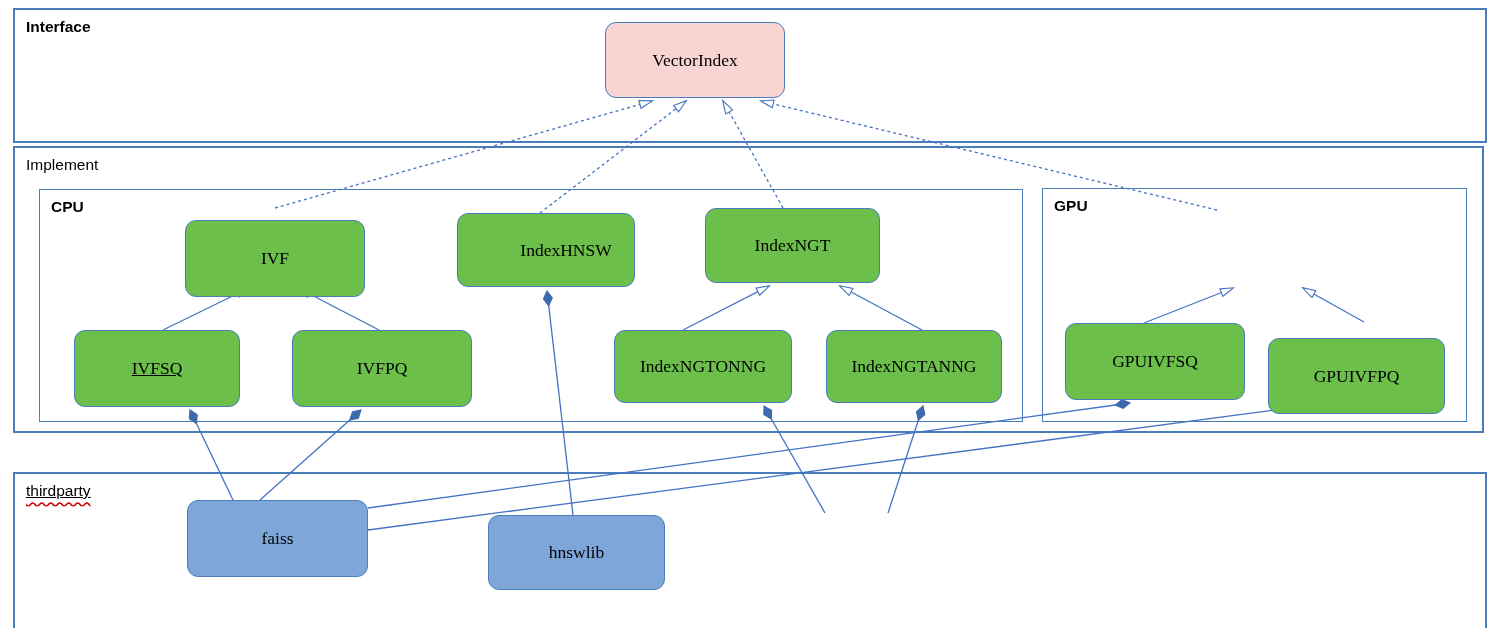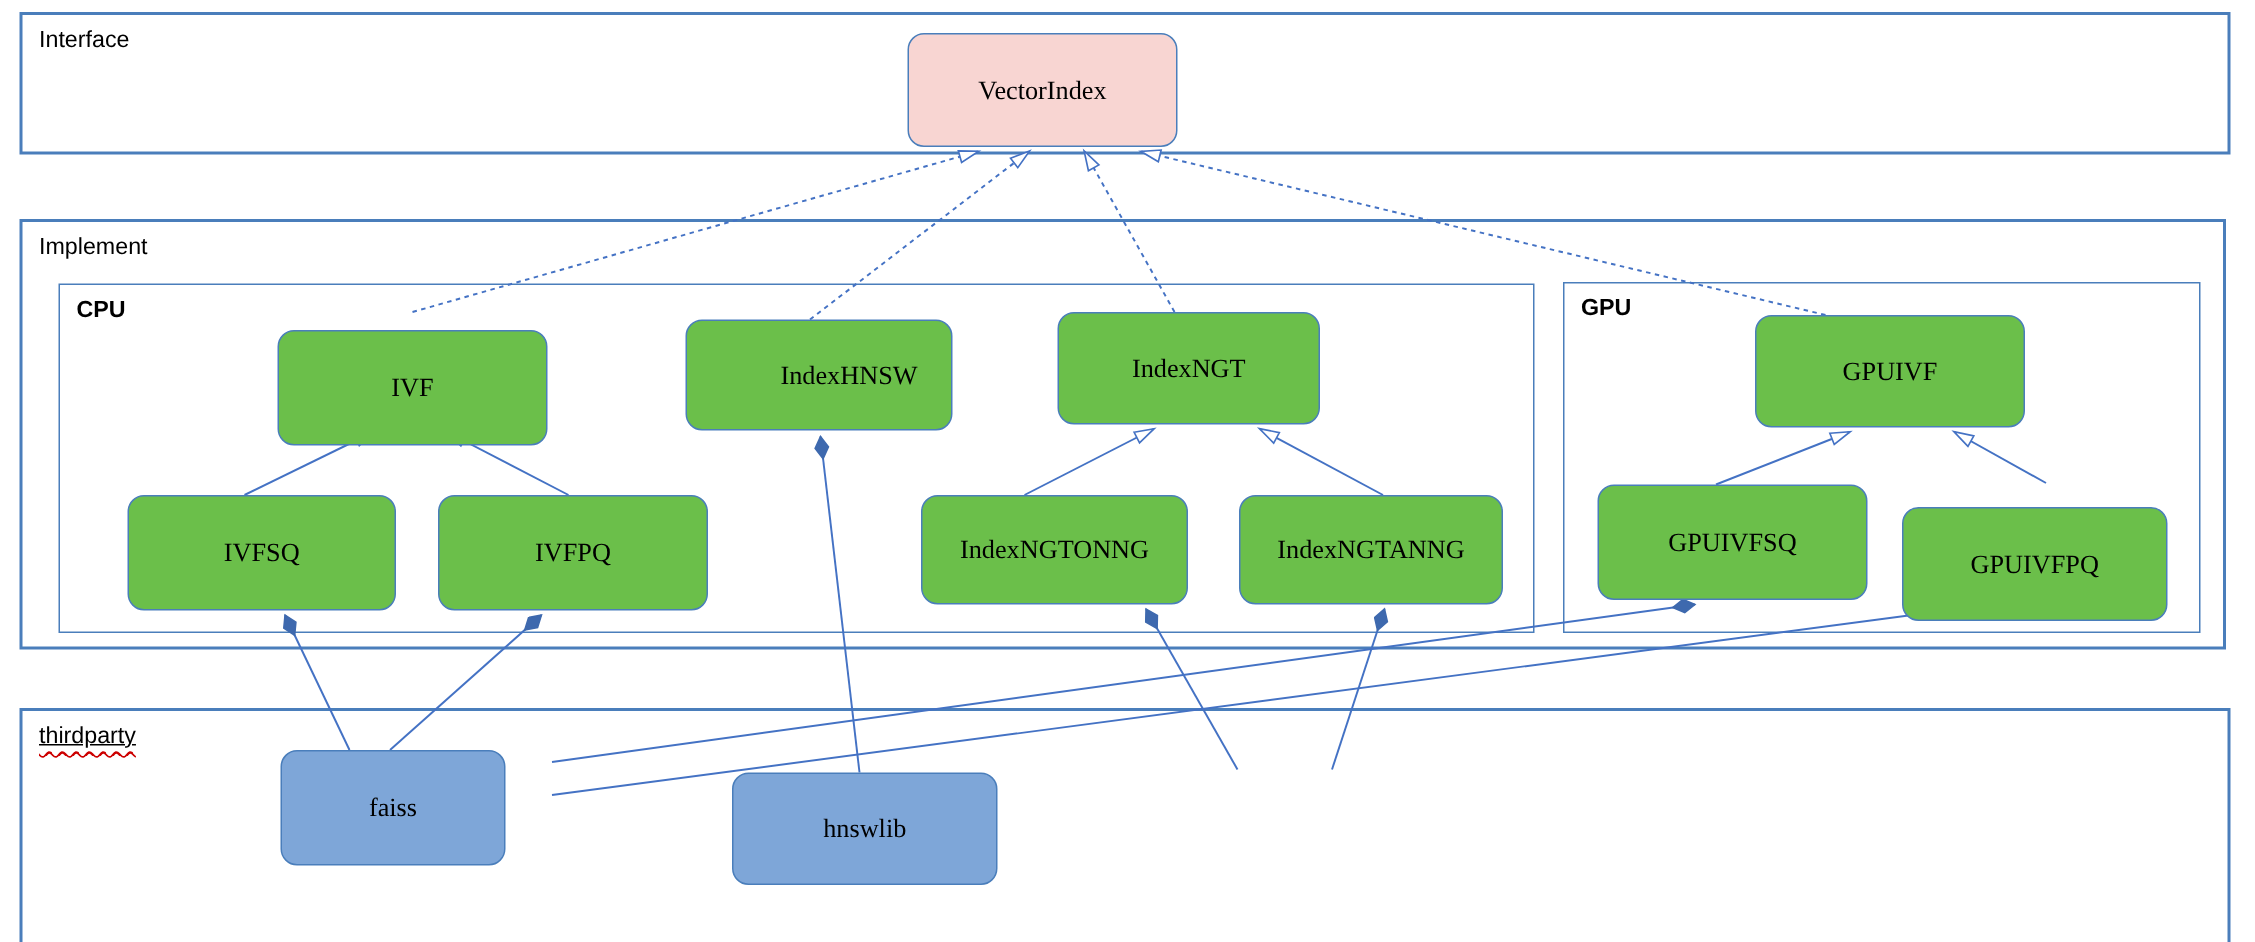--- a/index.html
+++ b/index.html
@@ -20,21 +20,21 @@
   .node.blue{background:#7ea6d8;}
   svg.edges{position:absolute;left:0;top:0;width:1503px;height:628px;pointer-events:none;}
   svg.edges line{stroke:#4472c4;stroke-width:1.3px;fill:none;}
   svg.edges line.dashed{stroke-dasharray:3,3;}
 </style>
 </head>
 <body>
 
 <div class="canvas">
 
-  <div class="container" style="left:13px;top:8px;width:1474px;height:95px;">
+  <div class="container" style="left:13px;top:8px;width:1474px;height:135px;font-weight:bold;">
     <span class="clabel">Interface</span>
   </div>
 
   <div class="container" style="left:13px;top:146px;width:1471px;height:287px;">
     <span class="clabel">Implement</span>
   </div>
 
   <div class="container inner" style="left:39px;top:189px;width:984px;height:233px;">
     <span class="clabel bold">CPU</span>
   </div>
@@ -84,43 +84,40 @@
 
   <div class="node green" style="left:185px;top:208px;width:180px;height:77px;margin-top:12px;">
     <span>IVF</span>
   </div>
   <div class="node green" style="left:457px;top:213px;width:178px;height:74px;padding-left:40px;">
     <span>IndexHNSW</span>
   </div>
   <div class="node green" style="left:705px;top:208px;width:175px;height:75px;">
     <span>IndexNGT</span>
   </div>
-  <div class="node green" style="left:1170px;top:210px;width:180px;height:75px;">
-    <span>GPUIVF</span>
-  </div>
 
-  <div class="node green" style="left:85px;top:330px;width:179px;height:77px;">
+  <div class="node green" style="left:74px;top:330px;width:166px;height:77px;text-decoration:underline;">
     <span>IVFSQ</span>
   </div>
   <div class="node green" style="left:292px;top:330px;width:180px;height:77px;">
     <span>IVFPQ</span>
   </div>
   <div class="node green" style="left:614px;top:330px;width:178px;height:73px;">
     <span>IndexNGTONNG</span>
   </div>
   <div class="node green" style="left:826px;top:330px;width:176px;height:73px;">
     <span>IndexNGTANNG</span>
   </div>
   <div class="node green" style="left:1065px;top:323px;width:180px;height:77px;">
     <span>GPUIVFSQ</span>
   </div>
   <div class="node green" style="left:1268px;top:322px;width:177px;height:76px;margin-top:16px;">
     <span>GPUIVFPQ</span>
   </div>
 
-  <div class="node blue" style="left:187px;top:500px;width:150px;height:77px;">
+  <div class="node blue" style="left:187px;top:500px;width:181px;height:77px;">
     <span>faiss</span>
   </div>
   <div class="node blue" style="left:488px;top:515px;width:177px;height:75px;">
     <span>hnswlib</span>
   </div>
 
 </div>
 
 </body></html>

